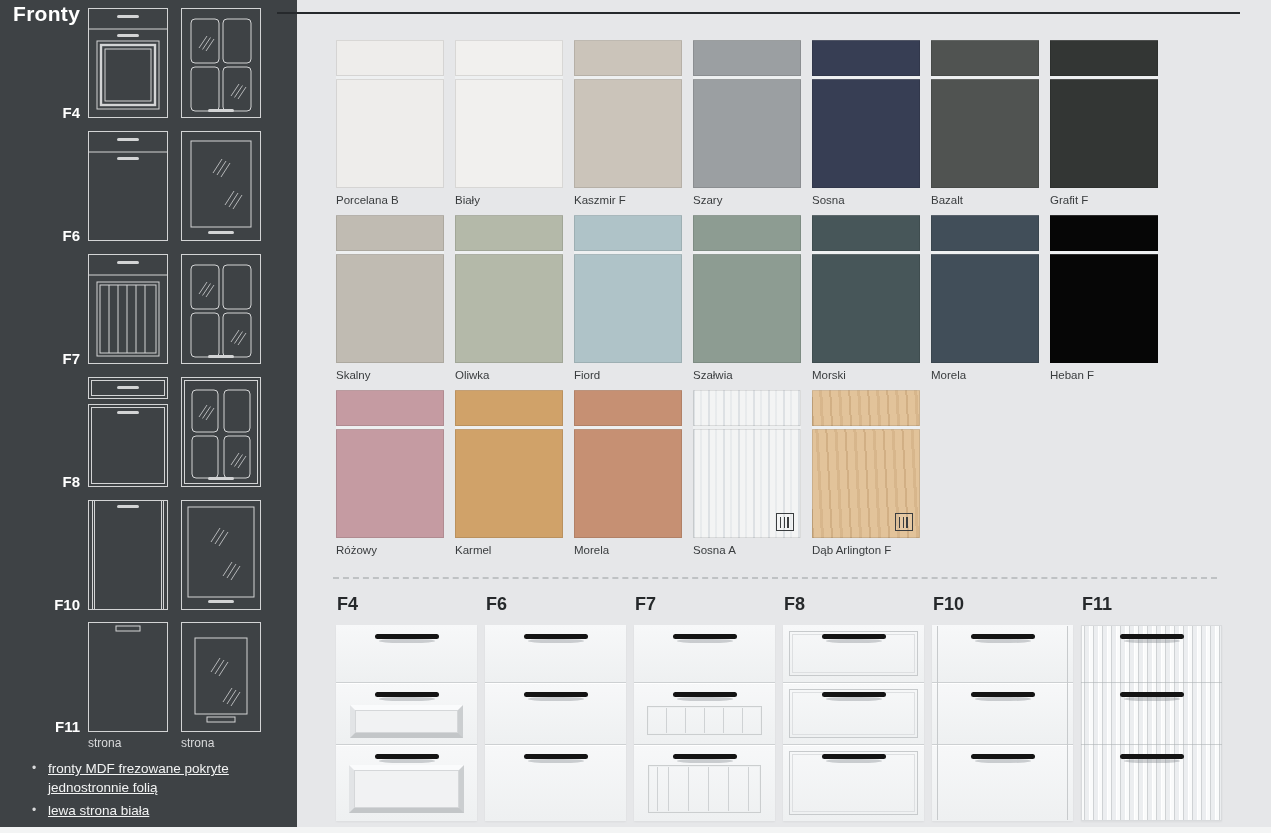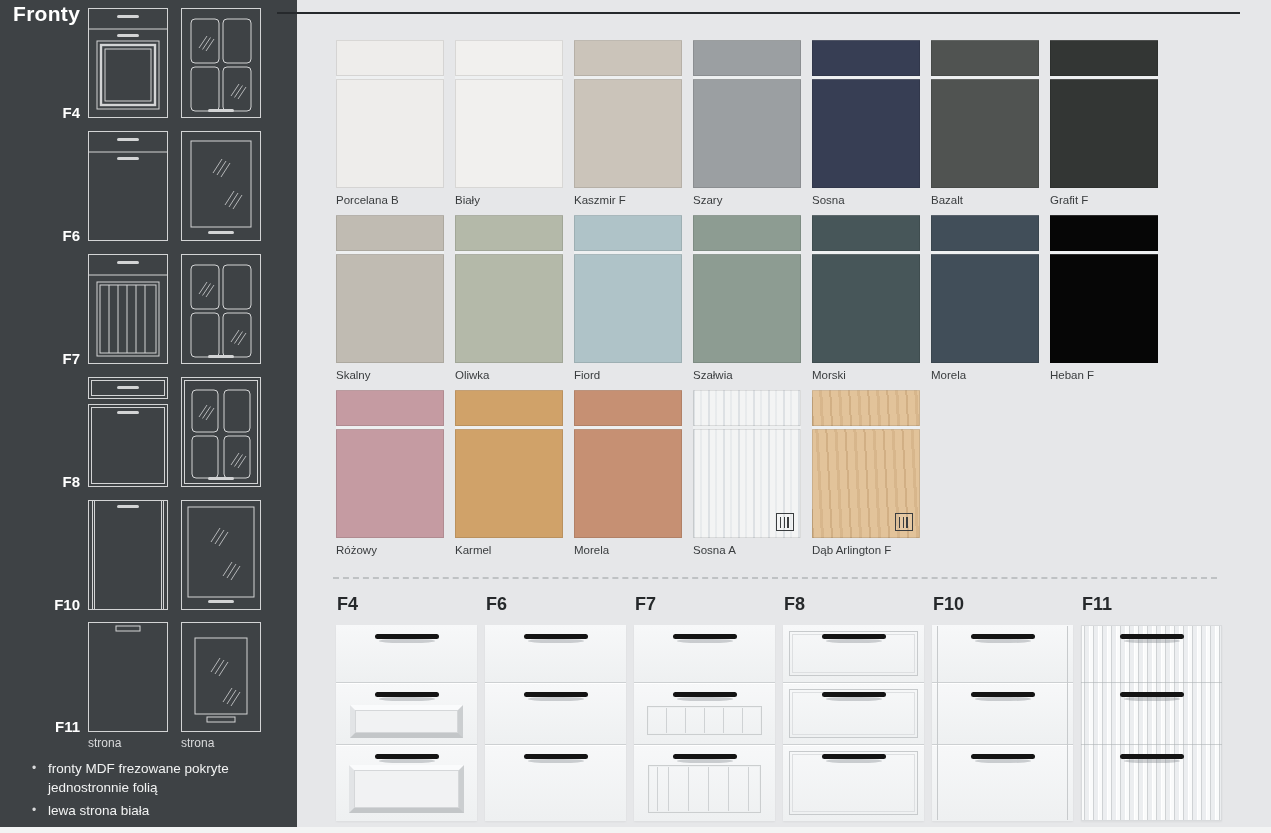--- a/index.html
+++ b/index.html
@@ -20,21 +20,21 @@
   .draw-l { left:88px; } .draw-r { left:181px; }
   .draw rect, .draw line, .draw path { stroke:#d3d4d5; fill:none; stroke-width:1; }
   .draw .fill { fill:#d3d4d5; stroke:none; }
   .draw .cut  { fill:#3e4245; stroke:#d3d4d5; }
   .draw .thick{ stroke-width:2.4; }
   .draw .thin { stroke-width:0.8; }
   .col-labels { position:absolute; left:0; top:736px; width:297px; font-size:12px; color:#d9dadb; }
   .col-labels span { position:absolute; top:0; }
   .cl-left { left:88px; } .cl-right { left:181px; }
   .bullets { position:absolute; left:30px; top:760px; width:240px; list-style:none; }
-  .bullets li { position:relative; padding-left:18px; font-size:13.5px; line-height:1.4; color:#f2f3f3; margin-bottom:4px; width:220px; }
+  .bullets li { position:relative; padding-left:18px; font-size:13.5px; line-height:1.4; color:#f2f3f3; margin-bottom:4px; width:220px;text-decoration:underline; }
   .bullets li::before { content:"•"; position:absolute; left:2px; top:0; font-size:12px; color:#d9dadb; }
   
   .connector { position:absolute; left:277px; top:12px; width:963px; height:2px; background:#26292c; z-index:4; }
   
   .swatch-grid { position:absolute; left:336px; top:40px; display:grid; grid-template-columns:repeat(7,108px); column-gap:11px; row-gap:7px; }
   .cell { width:108px; height:168px; display:flex; flex-direction:column; }
   .swatch { height:148px; display:flex; flex-direction:column; }
   .sw-drawer { height:36px; box-shadow:inset 0 0 0 1px rgba(0,0,0,0.10), inset 0 1px 0 rgba(255,255,255,0.18); }
   .sw-gap { height:3px; background:#eef0f1; }
   .sw-door { flex:1; position:relative; box-shadow:inset 0 0 0 1px rgba(0,0,0,0.10), inset 0 1px 0 rgba(255,255,255,0.18); }

